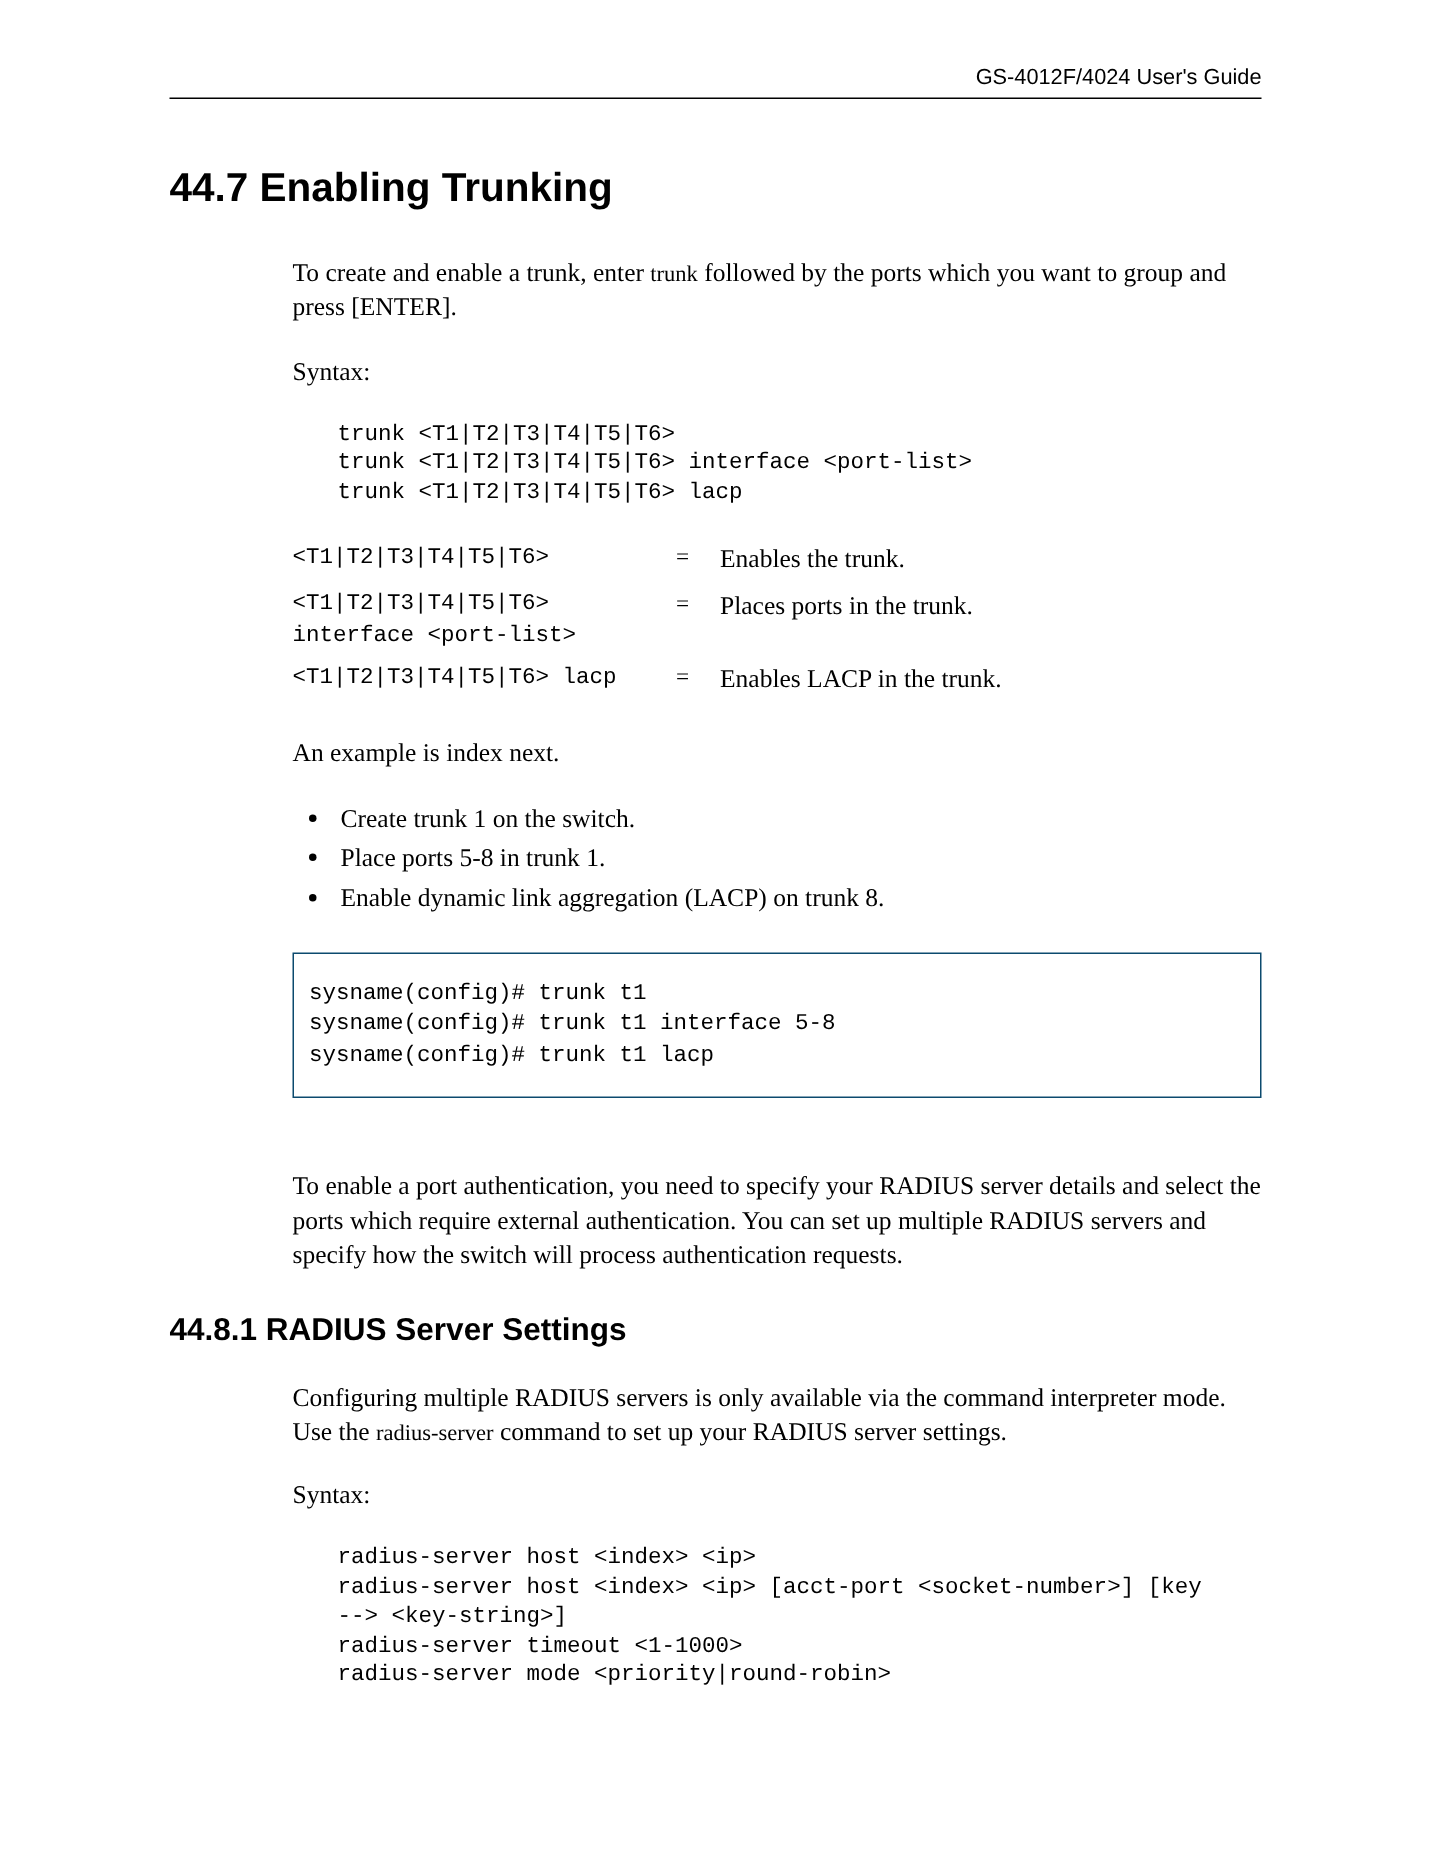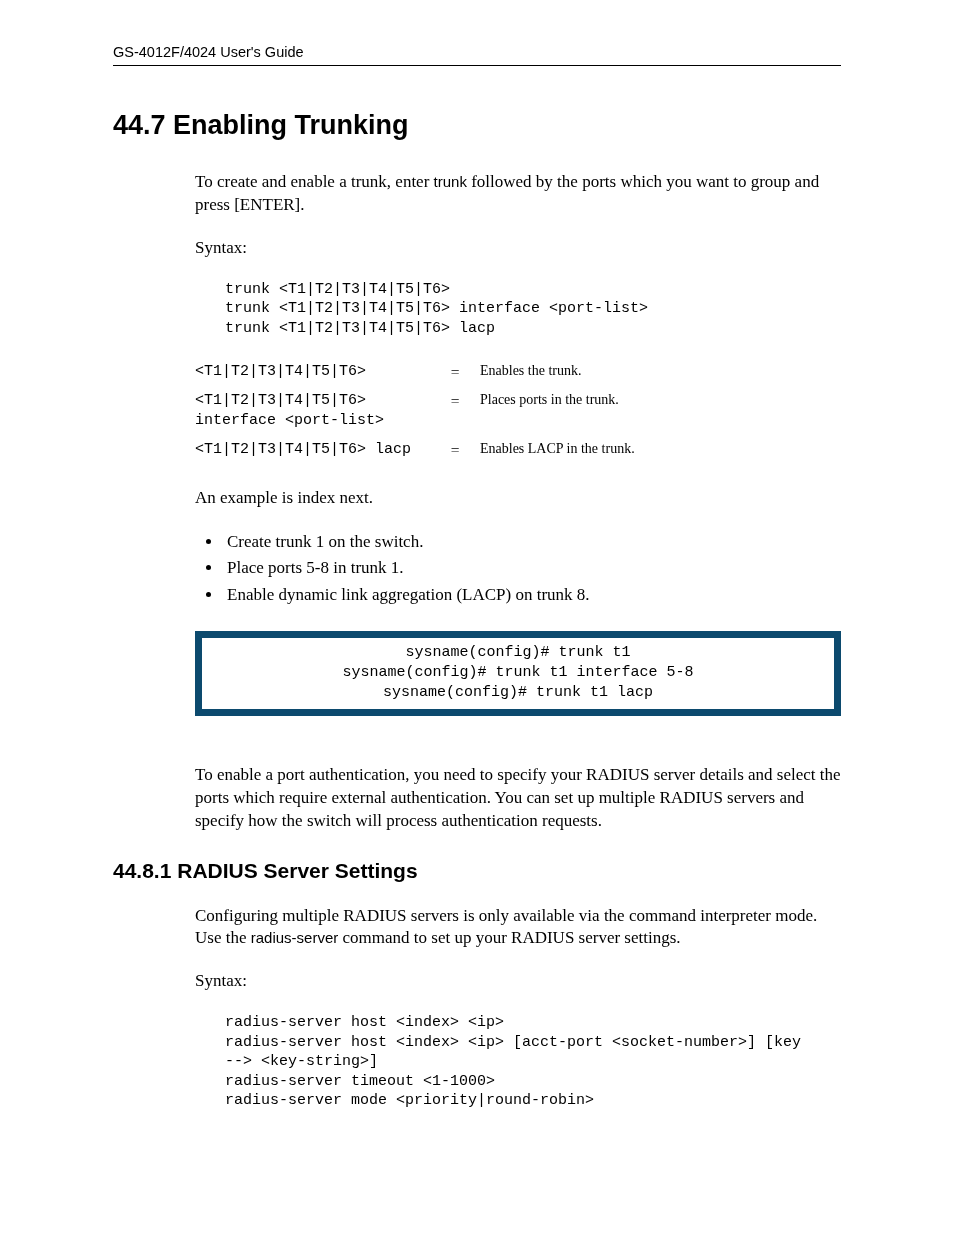--- a/index.html
+++ b/index.html
@@ -13,20 +13,21 @@
     .page {
       padding: 44px 113px 0 113px;
       box-sizing: border-box;
     }
     .header-line {
       font-family: Arial, Helvetica, sans-serif;
       font-size: 14.5px;
       border-bottom: 1px solid #000;
       padding-bottom: 5px;
       margin-bottom: 44px;
+      text-align: right;
     }
     .h1 {
       font-family: Arial, Helvetica, sans-serif;
       font-weight: bold;
       font-size: 27px;
       margin: 0 0 30px 0;
     }
     .h2 {
       font-family: Arial, Helvetica, sans-serif;
       font-weight: bold;
@@ -35,21 +36,21 @@
     }
     .body-text {
       font-size: 17px;
       line-height: 1.35;
       margin: 0 0 20px 0;
     }
     .indent {
       margin-left: 82px;
     }
     .mono {
-      font-family: Liberation Sans, sans-serif;
+      font-family: Liberation Serif, serif;
       font-size: 15px;
       line-height: 1.3;
     }
     .code-block {
       white-space: pre;
       font-family: 'Courier New', Courier, monospace;
       font-size: 15px;
       line-height: 1.3;
       margin: 0 0 20px 82px;
       padding-left: 30px;
@@ -70,42 +71,41 @@
       font-size: 15px;
       white-space: pre;
       width: 235px;
     }
     .def-table td.col2 {
       width: 30px;
       text-align: center;
     }
     .def-table td.col3 {
       font-family: 'Times New Roman', Times, serif;
-      font-size: 14px;
+      font-size: 17px;
     }
     ul.bullets {
       margin: 0 0 24px 110px;
       padding: 0;
       list-style: disc;
     }
     ul.bullets li {
       font-size: 17px;
       line-height: 1.4;
       margin-bottom: 3px;
       padding-left: 4px;
     }
     .boxed-code {
-      border: 7px solid #0c4a6e;
+      border: 1px solid #0c4a6e;
       margin: 0 0 48px 82px;
-      padding: 5px 10px;
+      padding: 17px 10px;
       font-family: 'Courier New', Courier, monospace;
       font-size: 15px;
       line-height: 1.35;
       white-space: pre;
-      text-align: center;
     }
   </style>
 </head>
 <body>
 
 <div class="page">
 
   <div class="header-line">GS-4012F/4024 User's Guide</div>
 
   <h1 class="h1">44.7  Enabling Trunking</h1>

